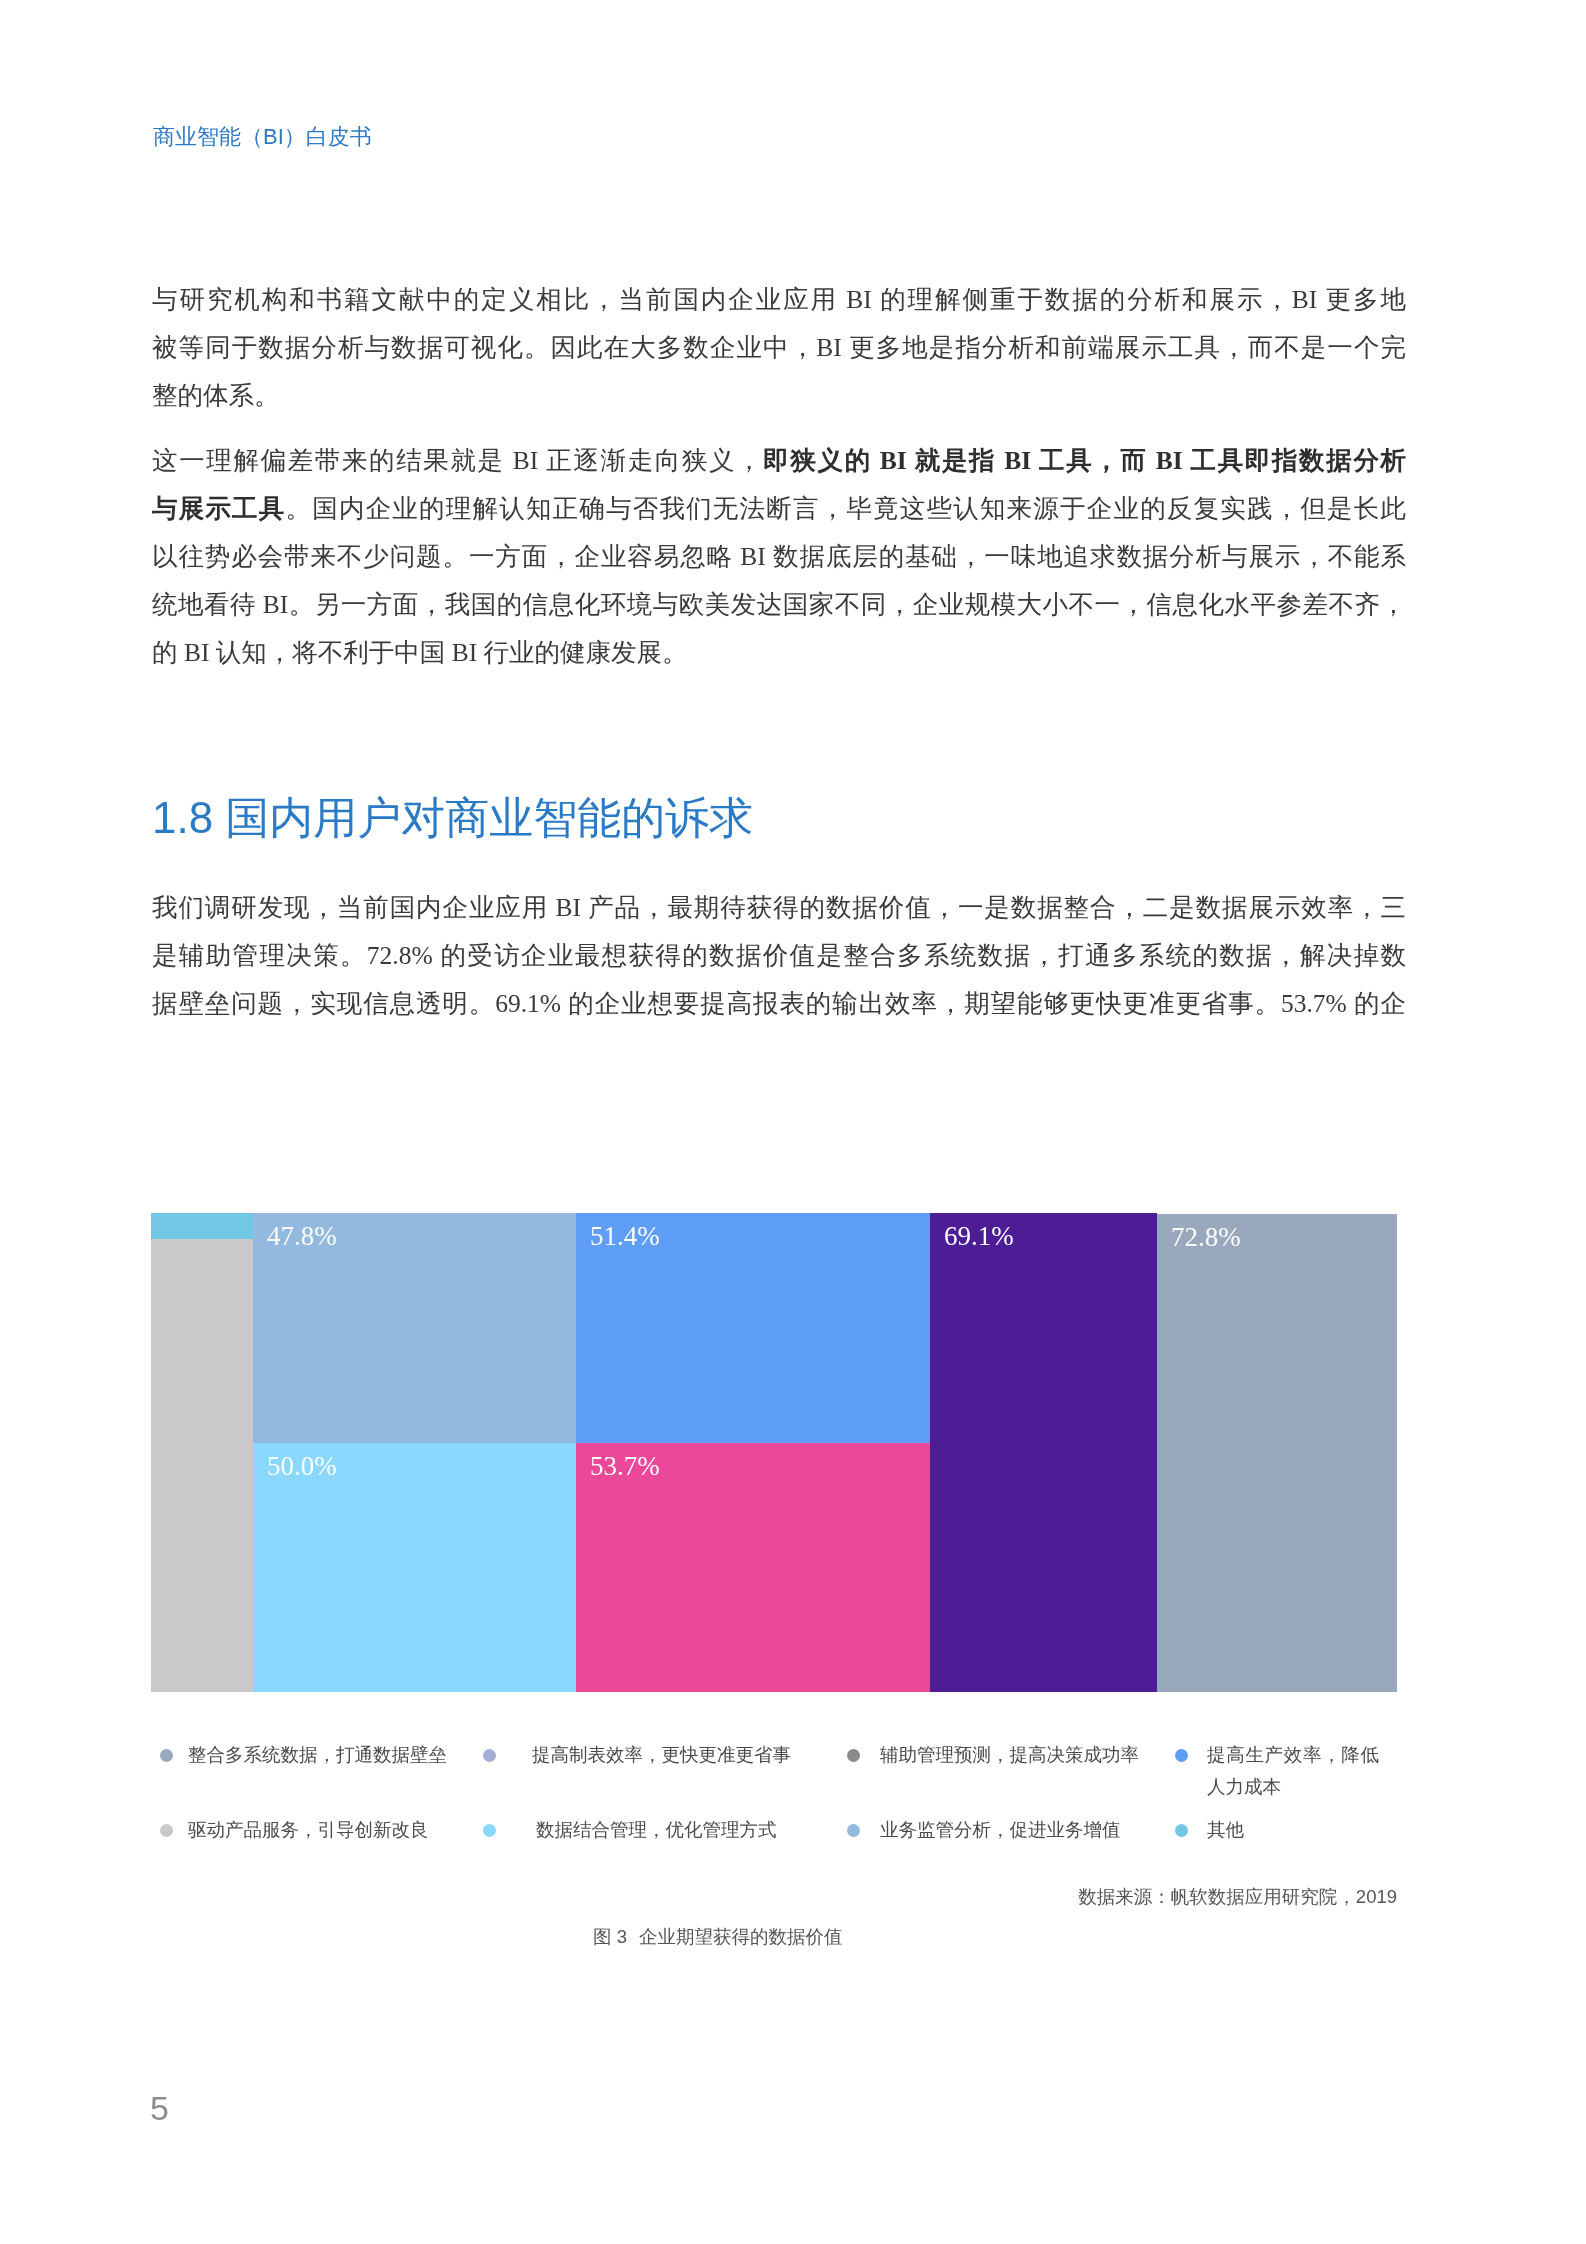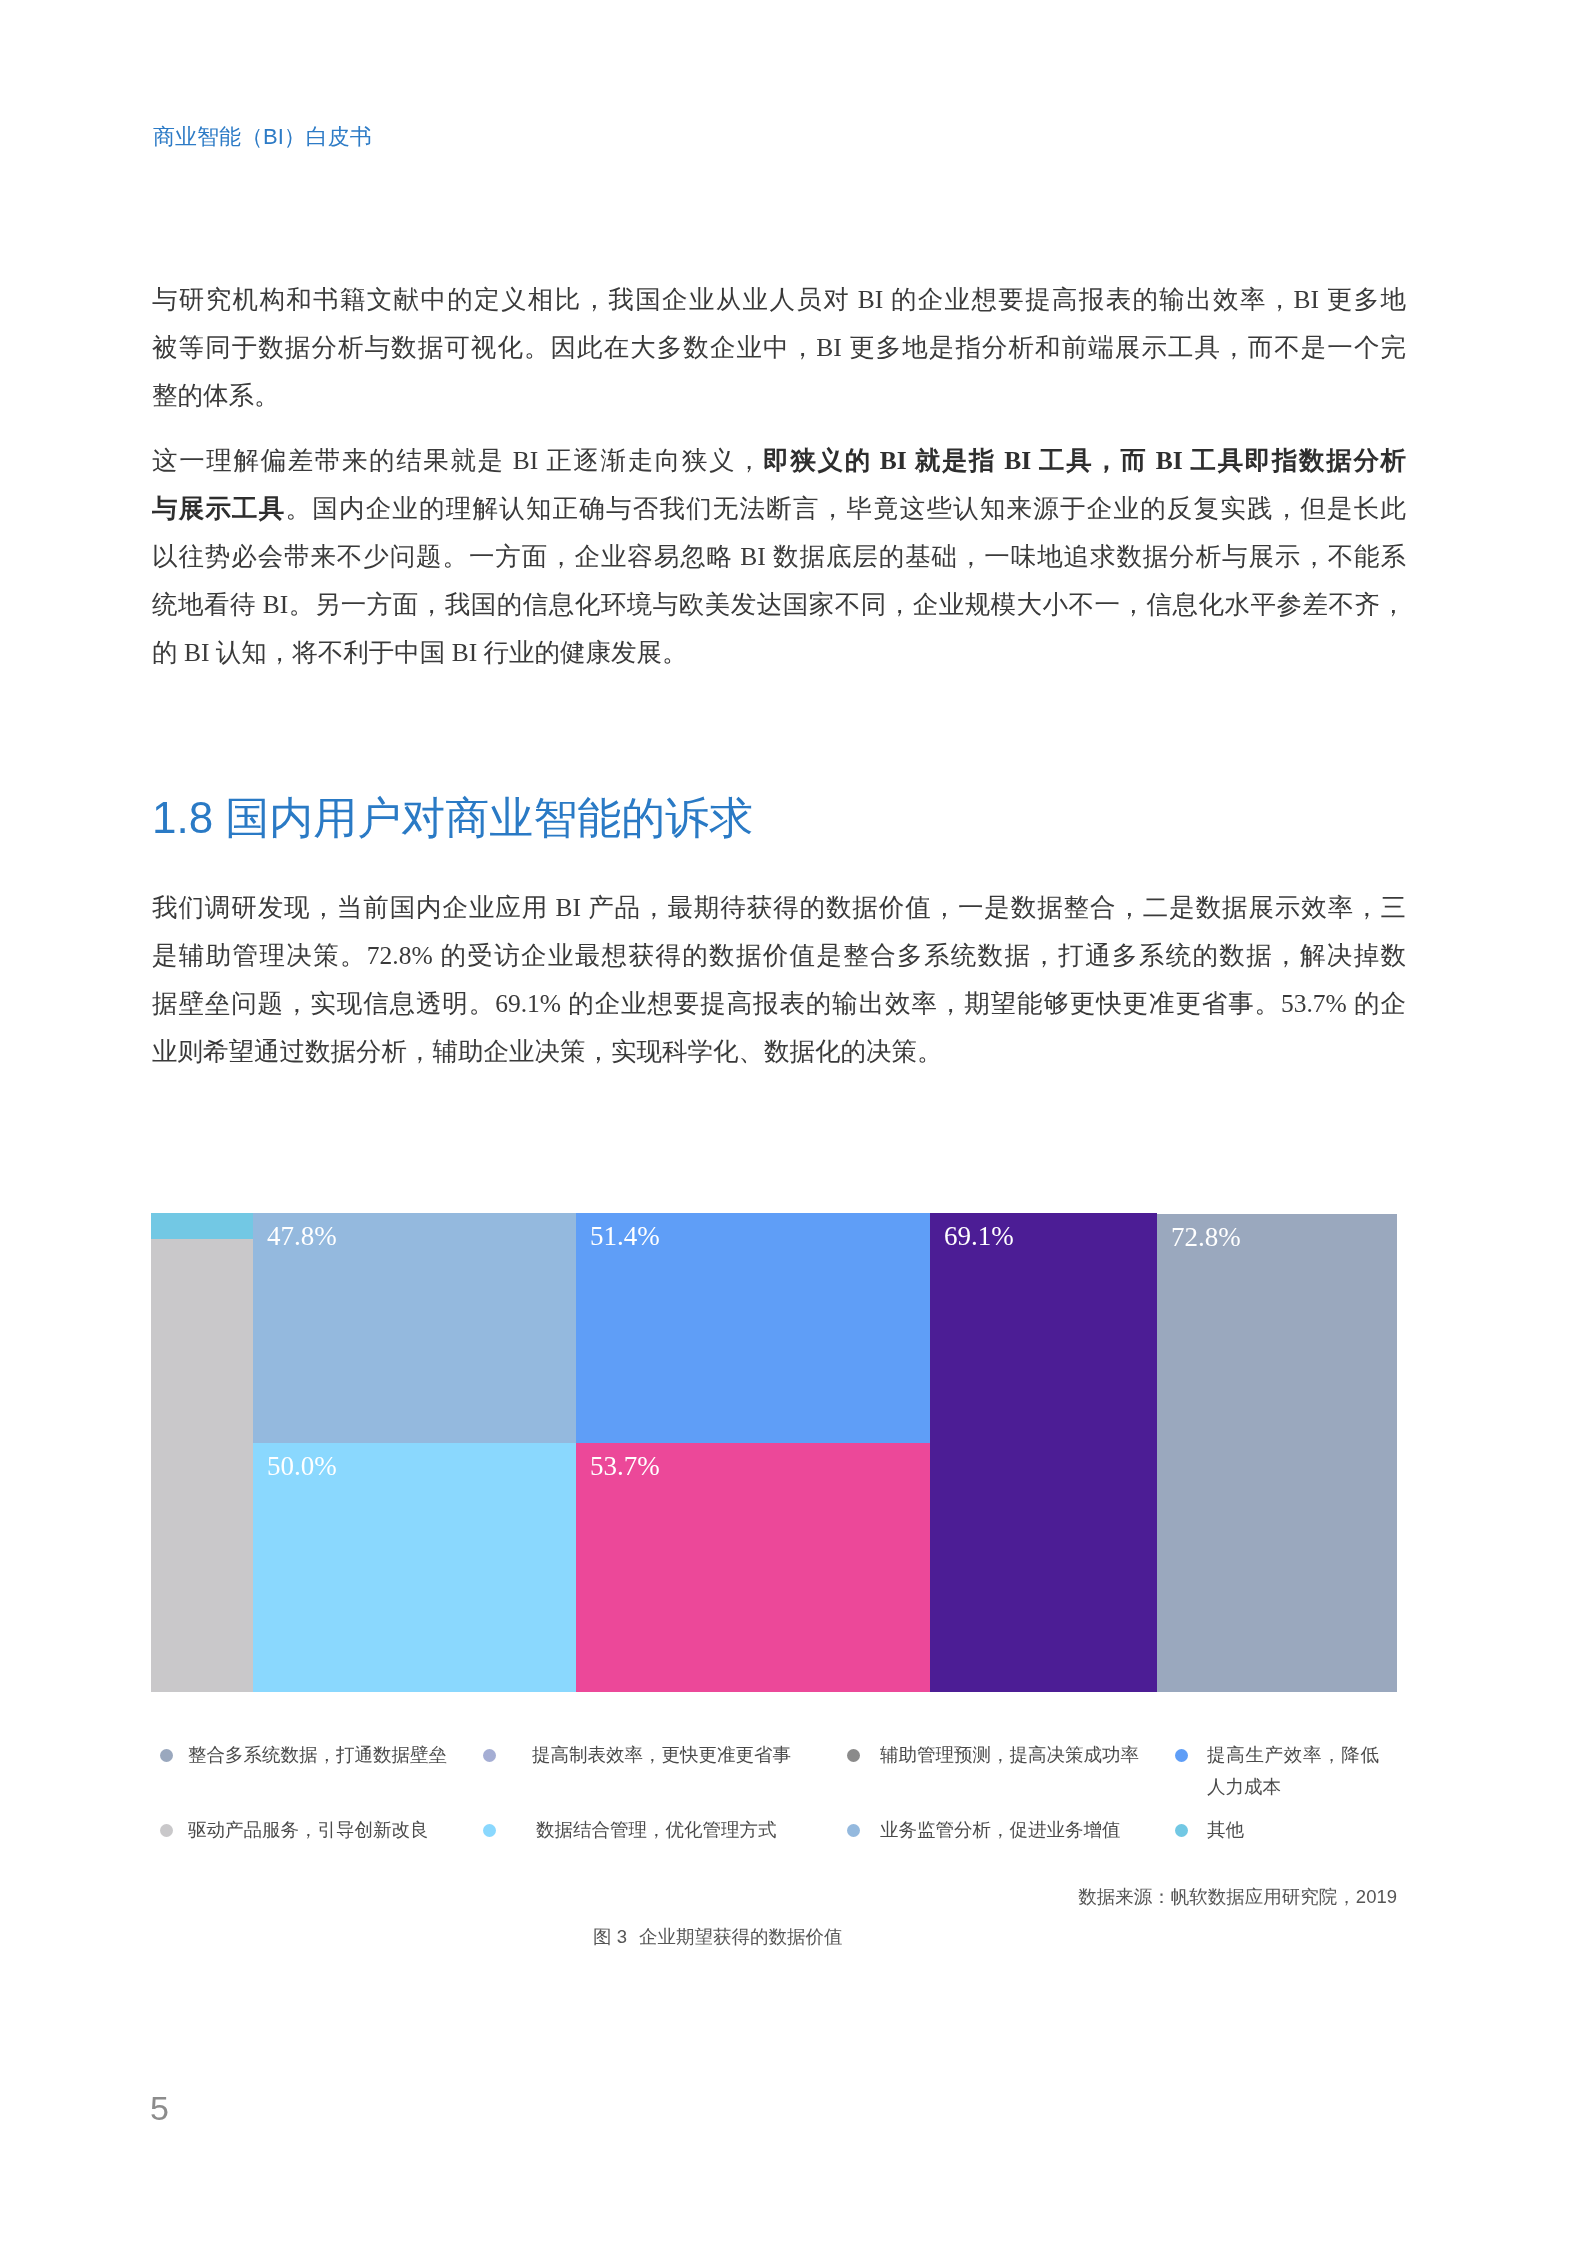--- a/index.html
+++ b/index.html
@@ -125,42 +125,41 @@
   }
 </style>
 </head>
 <body>
 
 <div class="page">
 
   <div class="running-header">商业智能（BI）白皮书</div>
 
   <div class="para" style="top:276px;">
-    <div class="line"><span>与研究机构和书籍文献中的定义相比，我国企业从业人员对 BI 的企业想要提高报表的输出效率，BI 更多地</span></div>
+    <div class="line"><span>与研究机构和书籍文献中的定义相比，当前国内企业应用 BI 的理解侧重于数据的分析和展示，BI 更多地</span></div>
     <div class="line"><span>被等同于数据分析与数据可视化。因此在大多数企业中，BI 更多地是指分析和前端展示工具，而不是一个完</span></div>
     <div class="line last"><span>整的体系。</span></div>
   </div>
 
   <div class="para" style="top:437px;">
     <div class="line"><span>这一理解偏差带来的结果就是 BI 正逐渐走向狭义，</span><span class="bold">即狭义的 BI 就是指 BI 工具，而 BI 工具即指数据分析</span></div>
     <div class="line"><span class="bold">与展示工具</span><span>。国内企业的理解认知正确与否我们无法断言，毕竟这些认知来源于企业的反复实践，但是长此</span></div>
     <div class="line"><span>以往势必会带来不少问题。一方面，企业容易忽略 BI 数据底层的基础，一味地追求数据分析与展示，不能系</span></div>
     <div class="line"><span>统地看待 BI。另一方面，我国的信息化环境与欧美发达国家不同，企业规模大小不一，信息化水平参差不齐，</span></div>
     <div class="line last"><span>的 BI 认知，将不利于中国 BI 行业的健康发展。</span></div>
   </div>
 
   <div class="section-heading">
     <span class="num">1.8</span><span>国内用户对商业智能的诉求</span>
   </div>
 
   <div class="para" style="top:884px;">
     <div class="line"><span>我们调研发现，当前国内企业应用 BI 产品，最期待获得的数据价值，一是数据整合，二是数据展示效率，三</span></div>
     <div class="line"><span>是辅助管理决策。72.8% 的受访企业最想获得的数据价值是整合多系统数据，打通多系统的数据，解决掉数</span></div>
     <div class="line"><span>据壁垒问题，实现信息透明。69.1% 的企业想要提高报表的输出效率，期望能够更快更准更省事。53.7% 的企</span></div>
-    <div class="line last"><span>业则希望通过数据分析，辅助企业决策，实现科学化、数据化的决策。</span></div>
   </div>
 
   <div class="chart">
     <div class="seg" style="left:0;top:0;width:102px;height:26px;background:#72c8e4;"></div>
     <div class="seg" style="left:0;top:26px;width:102px;height:453px;background:#c9c8ca;"></div>
     <div class="seg" style="left:102px;top:0;width:323px;height:230px;background:#94b9de;">
       <span class="seg-label">47.8%</span>
     </div>
     <div class="seg" style="left:102px;top:230px;width:323px;height:249px;background:#8ad8fe;">
       <span class="seg-label">50.0%</span>

